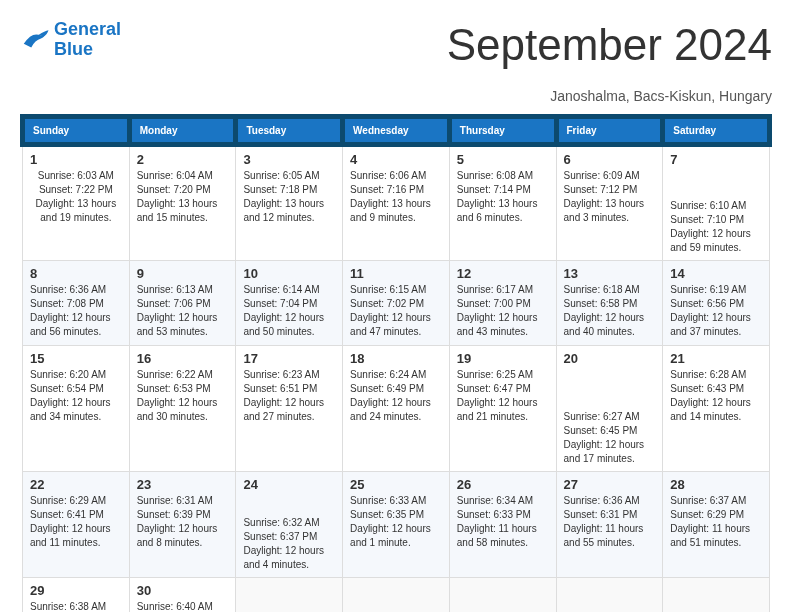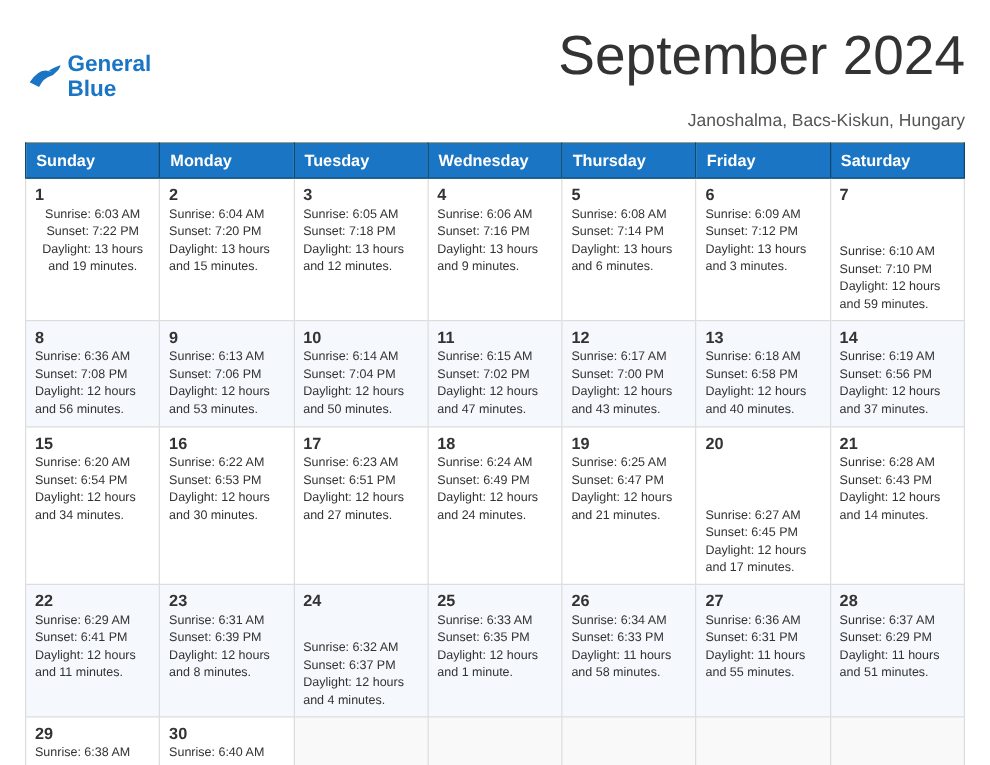--- a/index.html
+++ b/index.html
@@ -6,21 +6,21 @@
     body {
       font-family: Arial, sans-serif;
       background: #fff;
       width: 792px;
       min-height: 612px;
       padding: 20px;
     }
     .header {
       display: flex;
       justify-content: space-between;
-      align-items: center;
+      align-items: flex-start;
       margin-bottom: 10px;
     }
     .logo {
       display: flex;
       align-items: center;
       gap: 4px;
     }
     .logo-text {
       font-size: 18px;
       font-weight: bold;
@@ -48,25 +48,25 @@
       margin-top: 18px;
     }
     .calendar {
       width: 100%;
       border-collapse: collapse;
       border: 1px solid #ccc;
     }
     .calendar th {
       background: #1a75c4;
       color: #fff;
-      font-size: 13px;
+      font-size: 10px;
       font-weight: bold;
       padding: 6px 8px;
       text-align: left;
-      border: 1px solid #0c4a6e;
+      border: 5px solid #0c4a6e;
     }
     .calendar td {
       width: 14.28%;
       vertical-align: top;
       padding: 5px 7px;
       border: 1px solid #ddd;
       font-size: 10.5px;
       color: #333;
       height: 85px;
       background: #fff;

